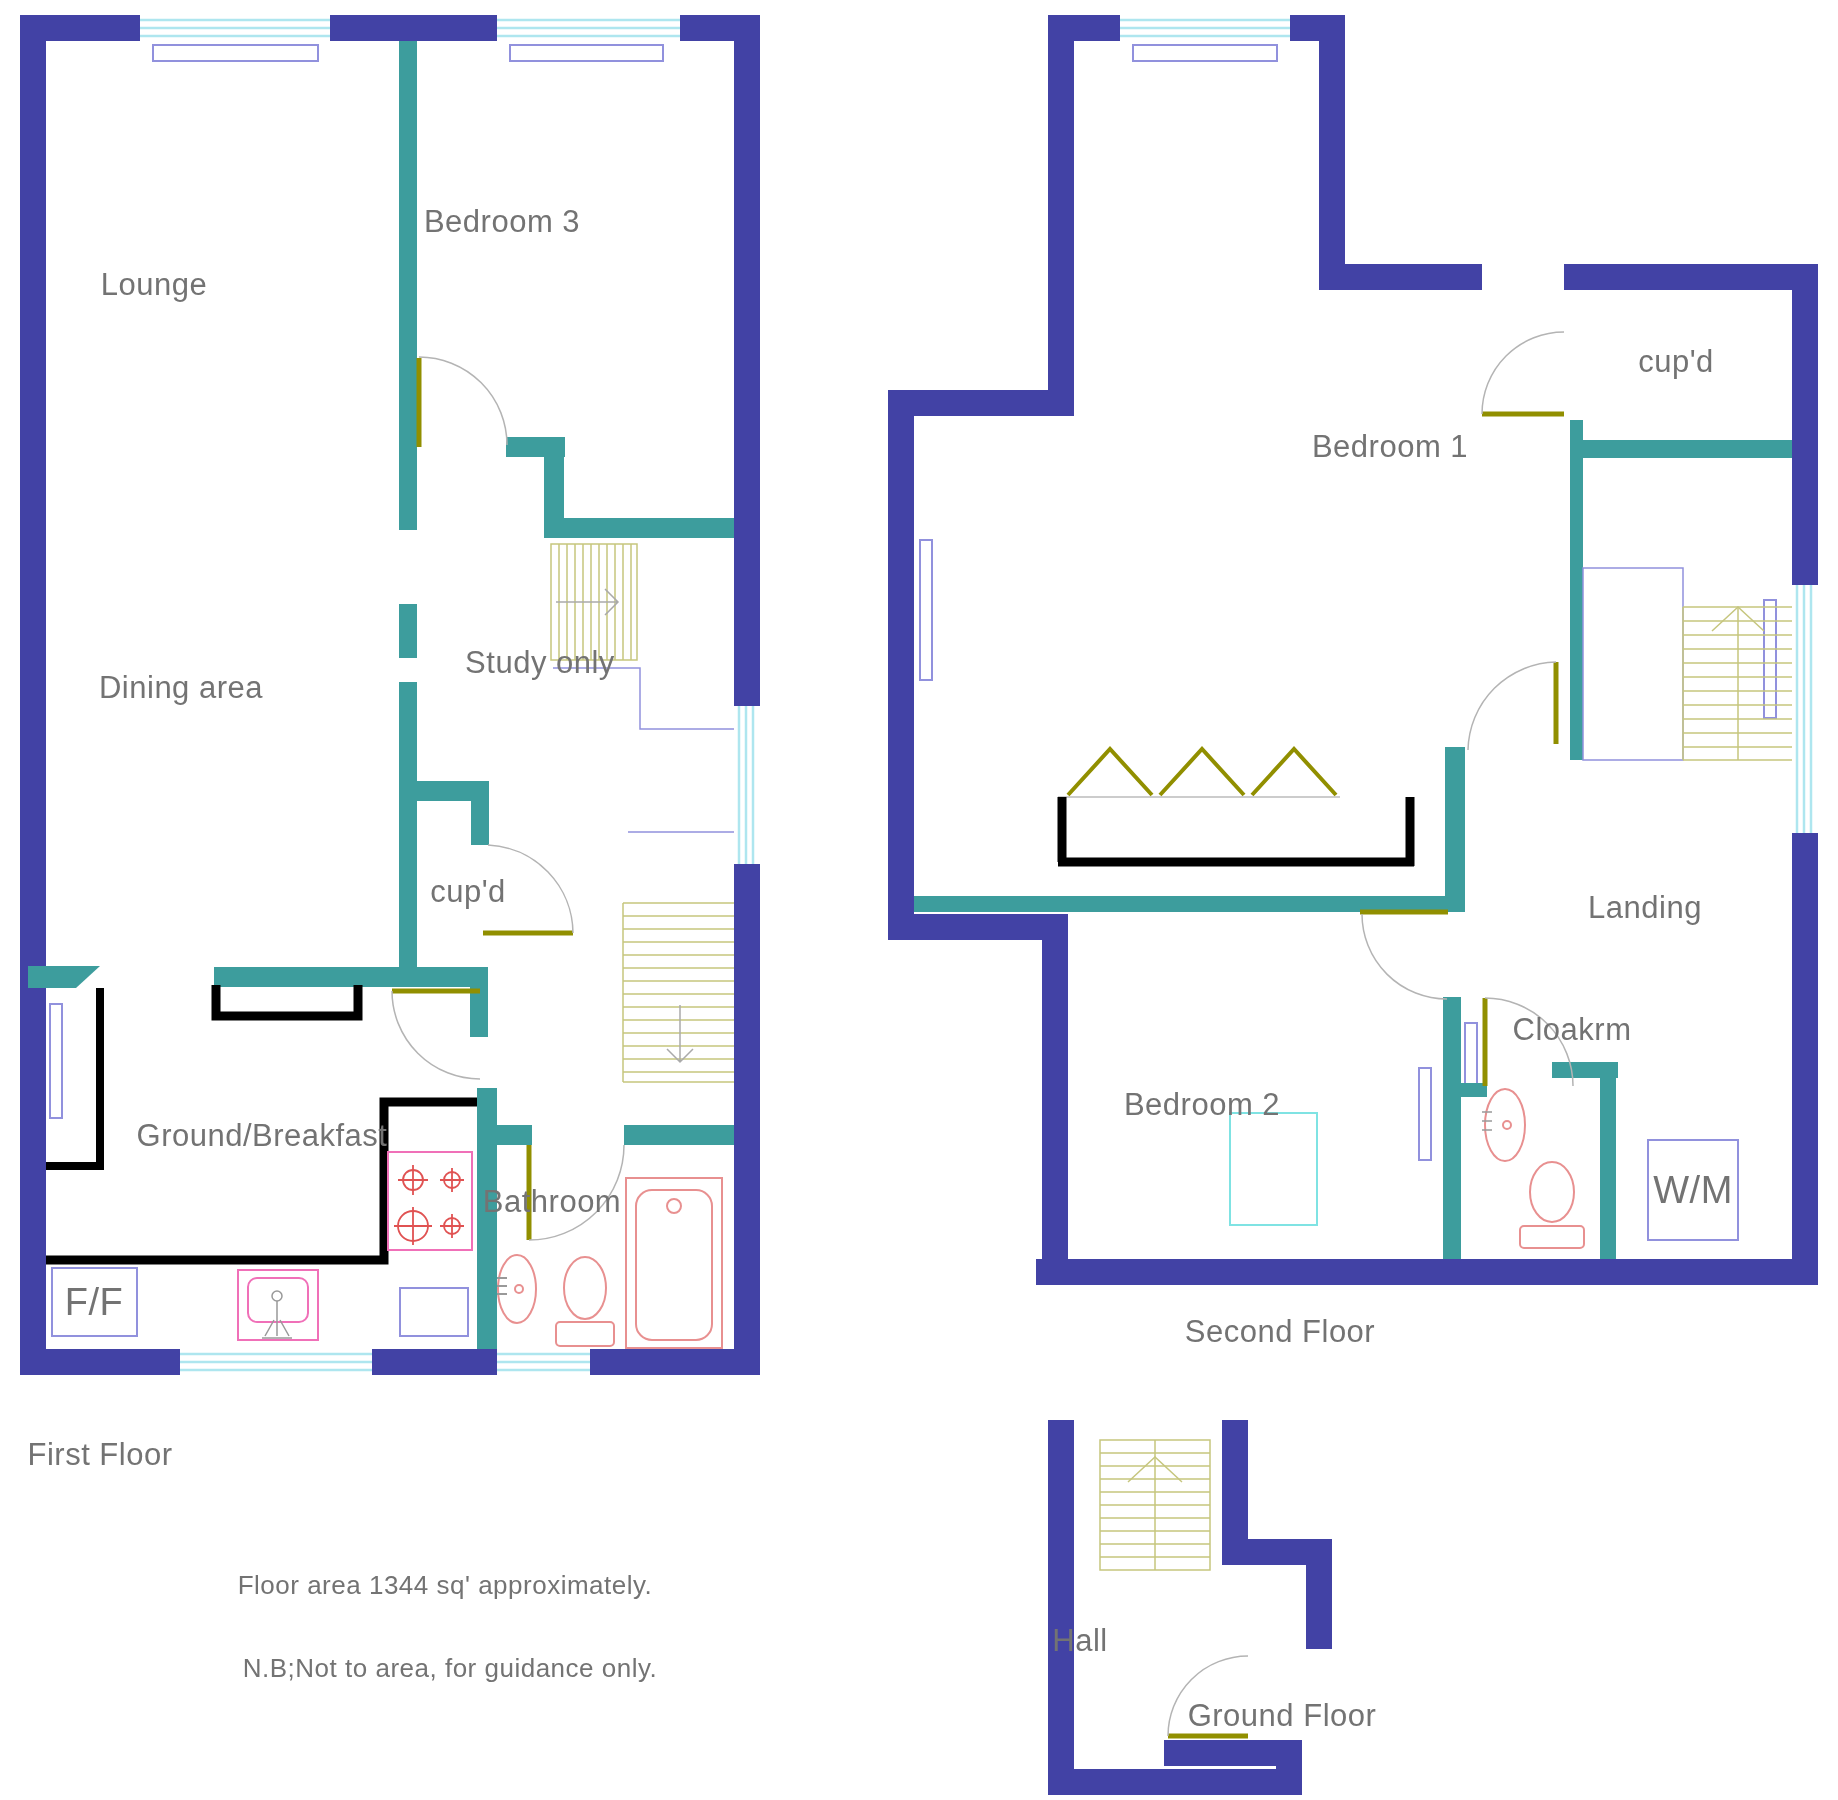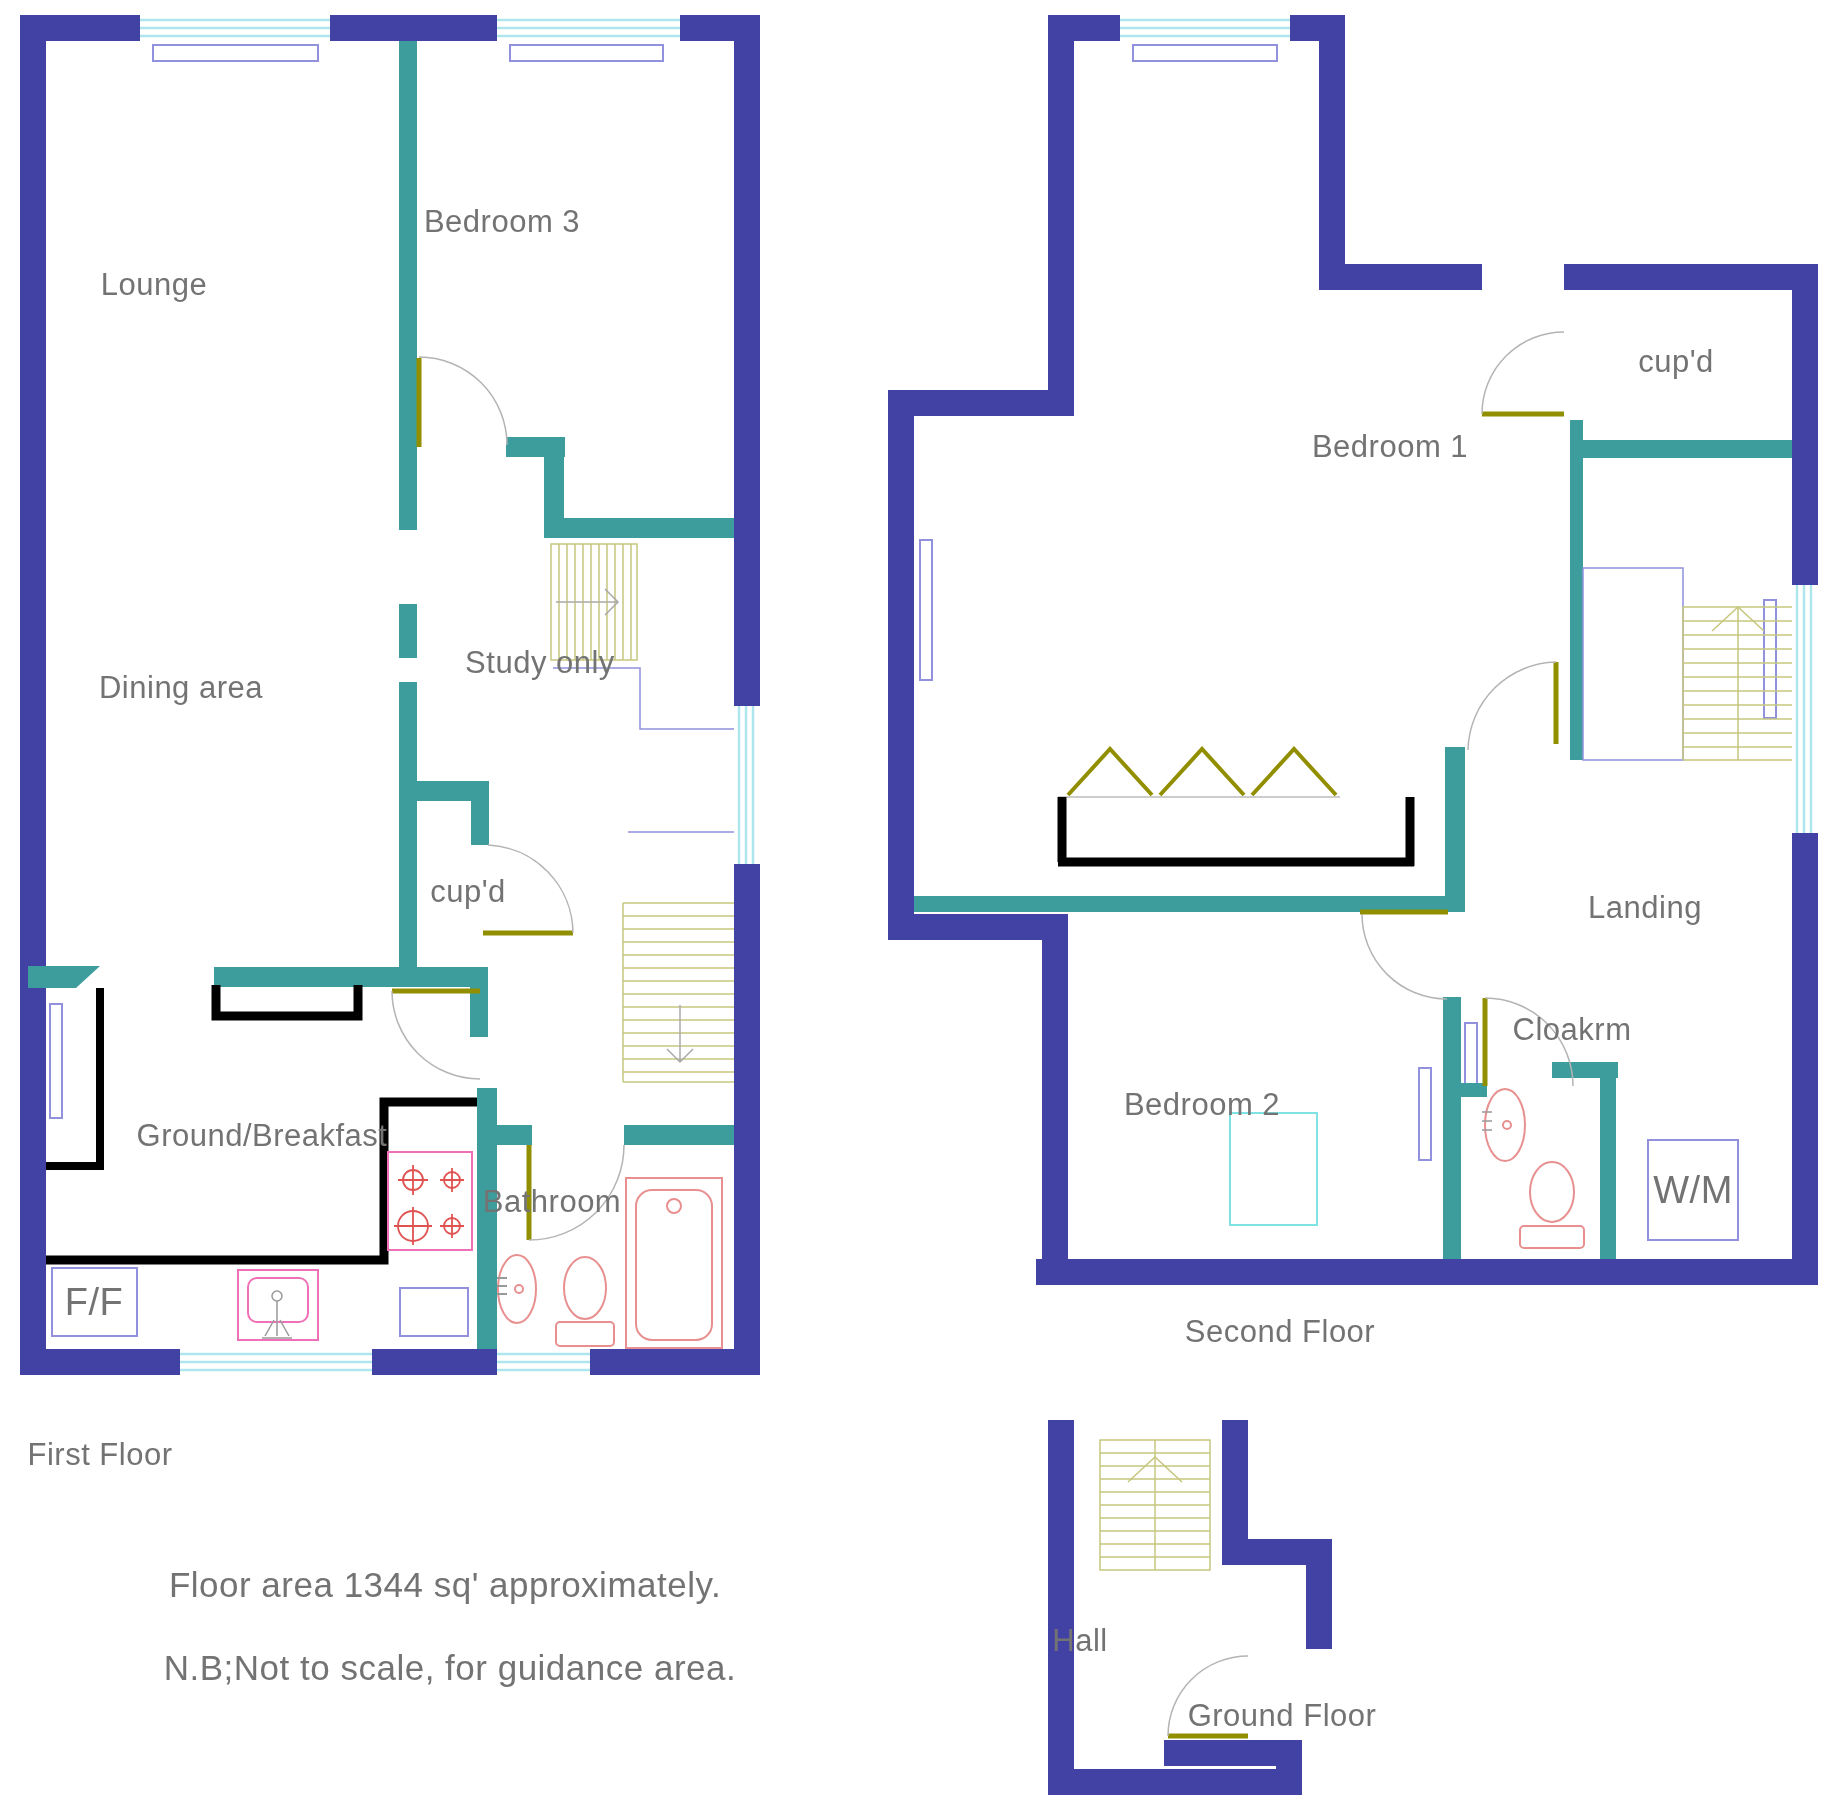--- a/index.html
+++ b/index.html
@@ -13,21 +13,21 @@
   .plan-svg{position:absolute;left:0;top:0;}
   .lbl{
     position:absolute;
     transform:translate(-50%,-50%);
     font-size:31px;
     color:#737373;
     white-space:nowrap;
     letter-spacing:0.5px;
   }
   .lbl.small{font-size:38px;}
-  .lbl.note{font-size:35px;}
+  .lbl.note{font-size:26px;}
 </style>
 </head>
 <body>
 
 <div class="canvas">
 
 <svg class="plan-svg" width="1838" height="1800" viewBox="0 0 1838 1800">
 
   <g>
 
@@ -256,15 +256,15 @@
 <div class="lbl" style="left:1645px;top:908px">Landing</div>
 <div class="lbl" style="left:1202px;top:1105px">Bedroom 2</div>
 <div class="lbl" style="left:1572px;top:1030px">Cloakrm</div>
 <div class="lbl small" style="left:1693px;top:1190px">W/M</div>
 <div class="lbl" style="left:1280px;top:1332px">Second Floor</div>
 
 <div class="lbl" style="left:1080px;top:1641px">Hall</div>
 <div class="lbl" style="left:1282px;top:1716px">Ground Floor</div>
 
 <div class="lbl note" style="left:445px;top:1585px">Floor area 1344 sq' approximately.</div>
-<div class="lbl note" style="left:450px;top:1668px">N.B;Not to scale, for guidance area.</div>
+<div class="lbl note" style="left:450px;top:1668px">N.B;Not to area, for guidance only.</div>
 
 </div>
 
 </body></html>

